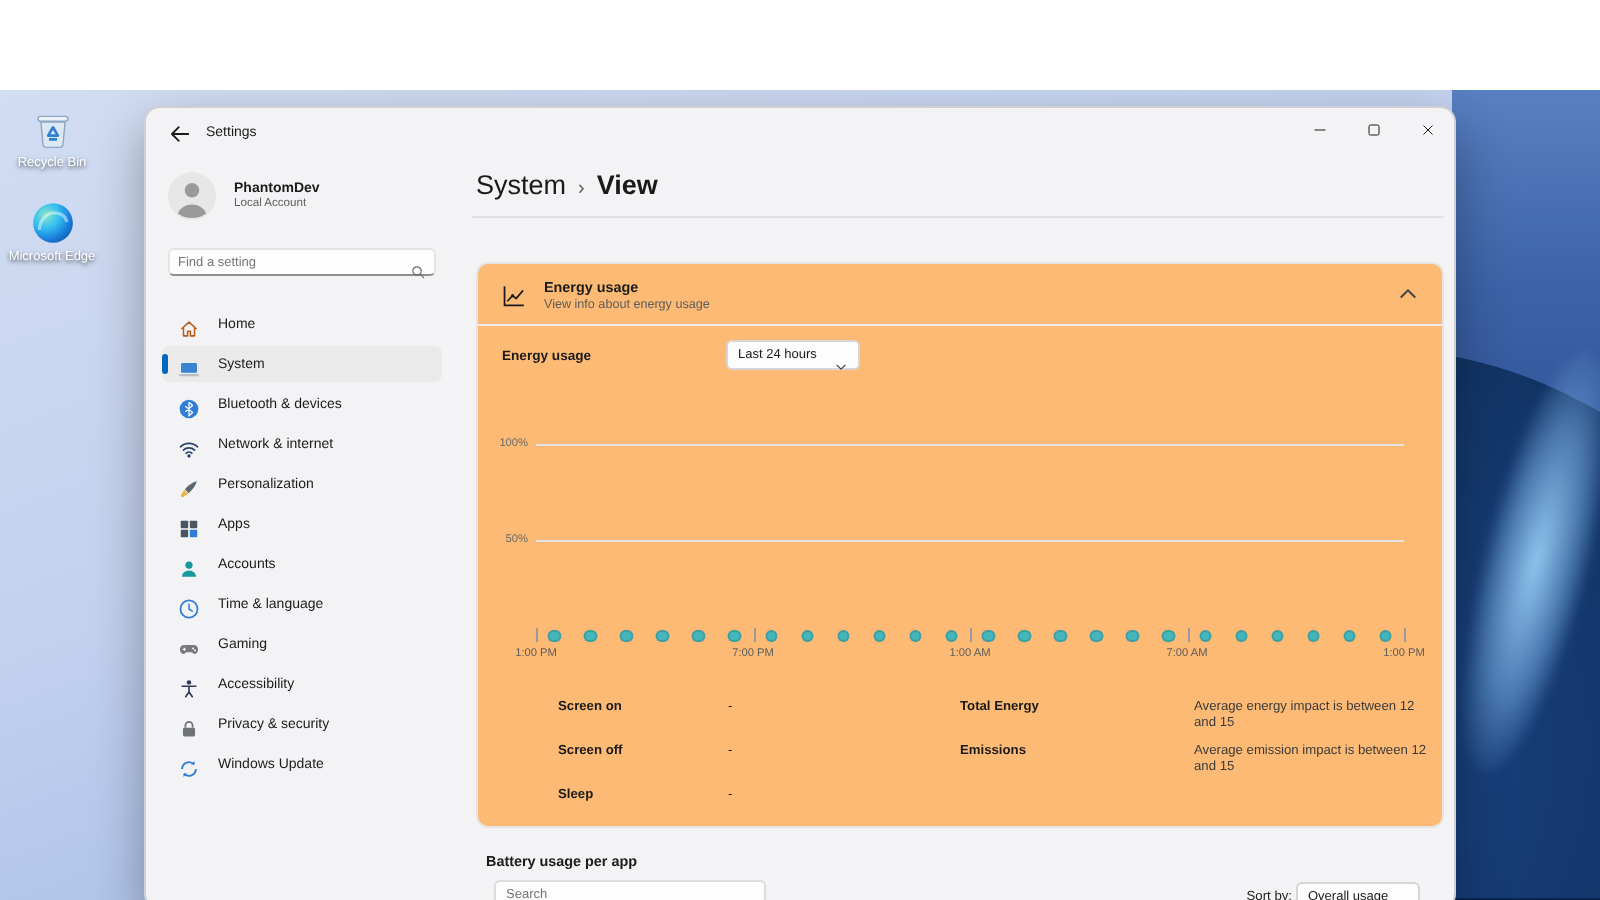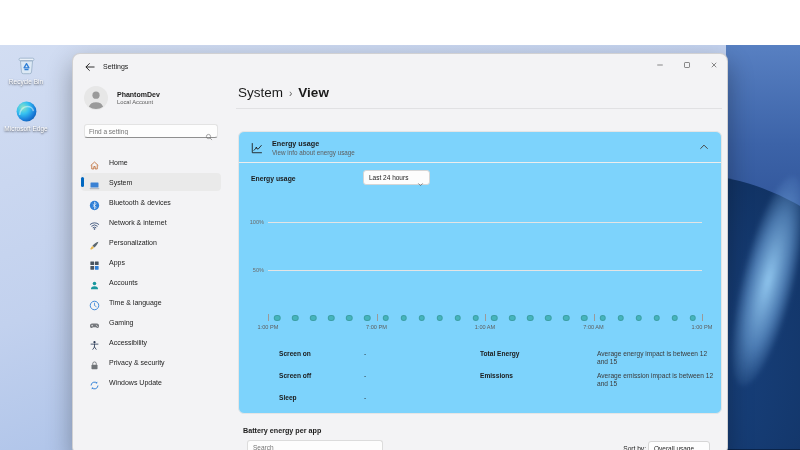--- a/index.html
+++ b/index.html
@@ -68,21 +68,21 @@
   .nav-label { margin-left:9px; font-size:7px; color:#1b1b1b; white-space:nowrap; }
 
   
   .main { position:absolute; left:165px; top:0; width:487px; height:402px; }
   .breadcrumb { position:absolute; left:0; top:31px; display:flex; align-items:baseline; }
   .bc-parent { font-size:13.5px; color:#1a1a1a; font-weight:400; cursor:pointer; }
   .bc-sep { font-size:10px; color:#5d5d5d; margin:0 6px; }
   .bc-current { font-size:13.5px; font-weight:bold; color:#1a1a1a; }
   .main-divider { position:absolute; left:-2px; top:54px; width:486px; height:1px; background:#e1e1e3; }
 
-  .card { position:absolute; left:0; top:77px; width:484px; height:283px; background:#7dd3fc;
+  .card { position:absolute; left:0; top:77px; width:484px; height:283px; background:#fdba74;
     border:1px solid #e5e5e5; border-radius:6px; }
   .card-head-icon { position:absolute; left:11px; top:9px; width:14px; height:14px; }
   .card-head-icon svg { width:100%; height:100%; }
   .card-title { position:absolute; left:33px; top:7px; font-size:7.2px; font-weight:bold; }
   .card-sub { position:absolute; left:33px; top:17px; font-size:6.3px; color:#5d5d5d; }
   .card-chevron { position:absolute; right:11px; top:9px; width:12px; height:12px; background:none; border:none; cursor:pointer; }
   .card-chevron svg { width:100%; height:100%; }
   .card-divider { position:absolute; left:0; top:30px; width:100%; height:1px; background:#ededed; }
   .range-label { position:absolute; left:12px; top:43px; font-size:6.8px; font-weight:bold; }
   .dropdown { position:absolute; display:flex; align-items:center; justify-content:space-between; background:#fdfdfd;
@@ -414,21 +414,21 @@
         <div class="sum-row sum-value" style="left:125px; top:240px;">-</div>
         <div class="sum-row sum-label" style="left:40px; top:262px;">Sleep</div>
         <div class="sum-row sum-value" style="left:125px; top:262px;">-</div>
 
         <div class="sum-row sum-label" style="left:241px; top:218px;">Total Energy</div>
         <div class="sum-row sum-desc" style="left:358px; top:218px; width:118px;">Average energy impact is between 12 and 15</div>
         <div class="sum-row sum-label" style="left:241px; top:240px;">Emissions</div>
         <div class="sum-row sum-desc" style="left:358px; top:240px; width:118px;">Average emission impact is between 12 and 15</div>
       </section>
 
-      <div class="batt-title">Battery energy per app</div>
+      <div class="batt-title">Battery usage per app</div>
       <div class="batt-search">
         <input type="text" placeholder="Search" style="">
         <span class="search-glyph icon"><svg viewBox="0 0 16 16">
               <circle cx="7" cy="7" r="4.2" fill="none" stroke="#6b6b6b" stroke-width="1.2"></circle>
               <path d="M10.2 10.2 13.6 13.6" stroke="#6b6b6b" stroke-width="1.2" stroke-linecap="round"></path>
             </svg></span>
       </div>
       <span class="sort-label">Sort by:</span>
       <div class="dropdown dd-sort">
         <span class="dd-text">Overall usage</span>

